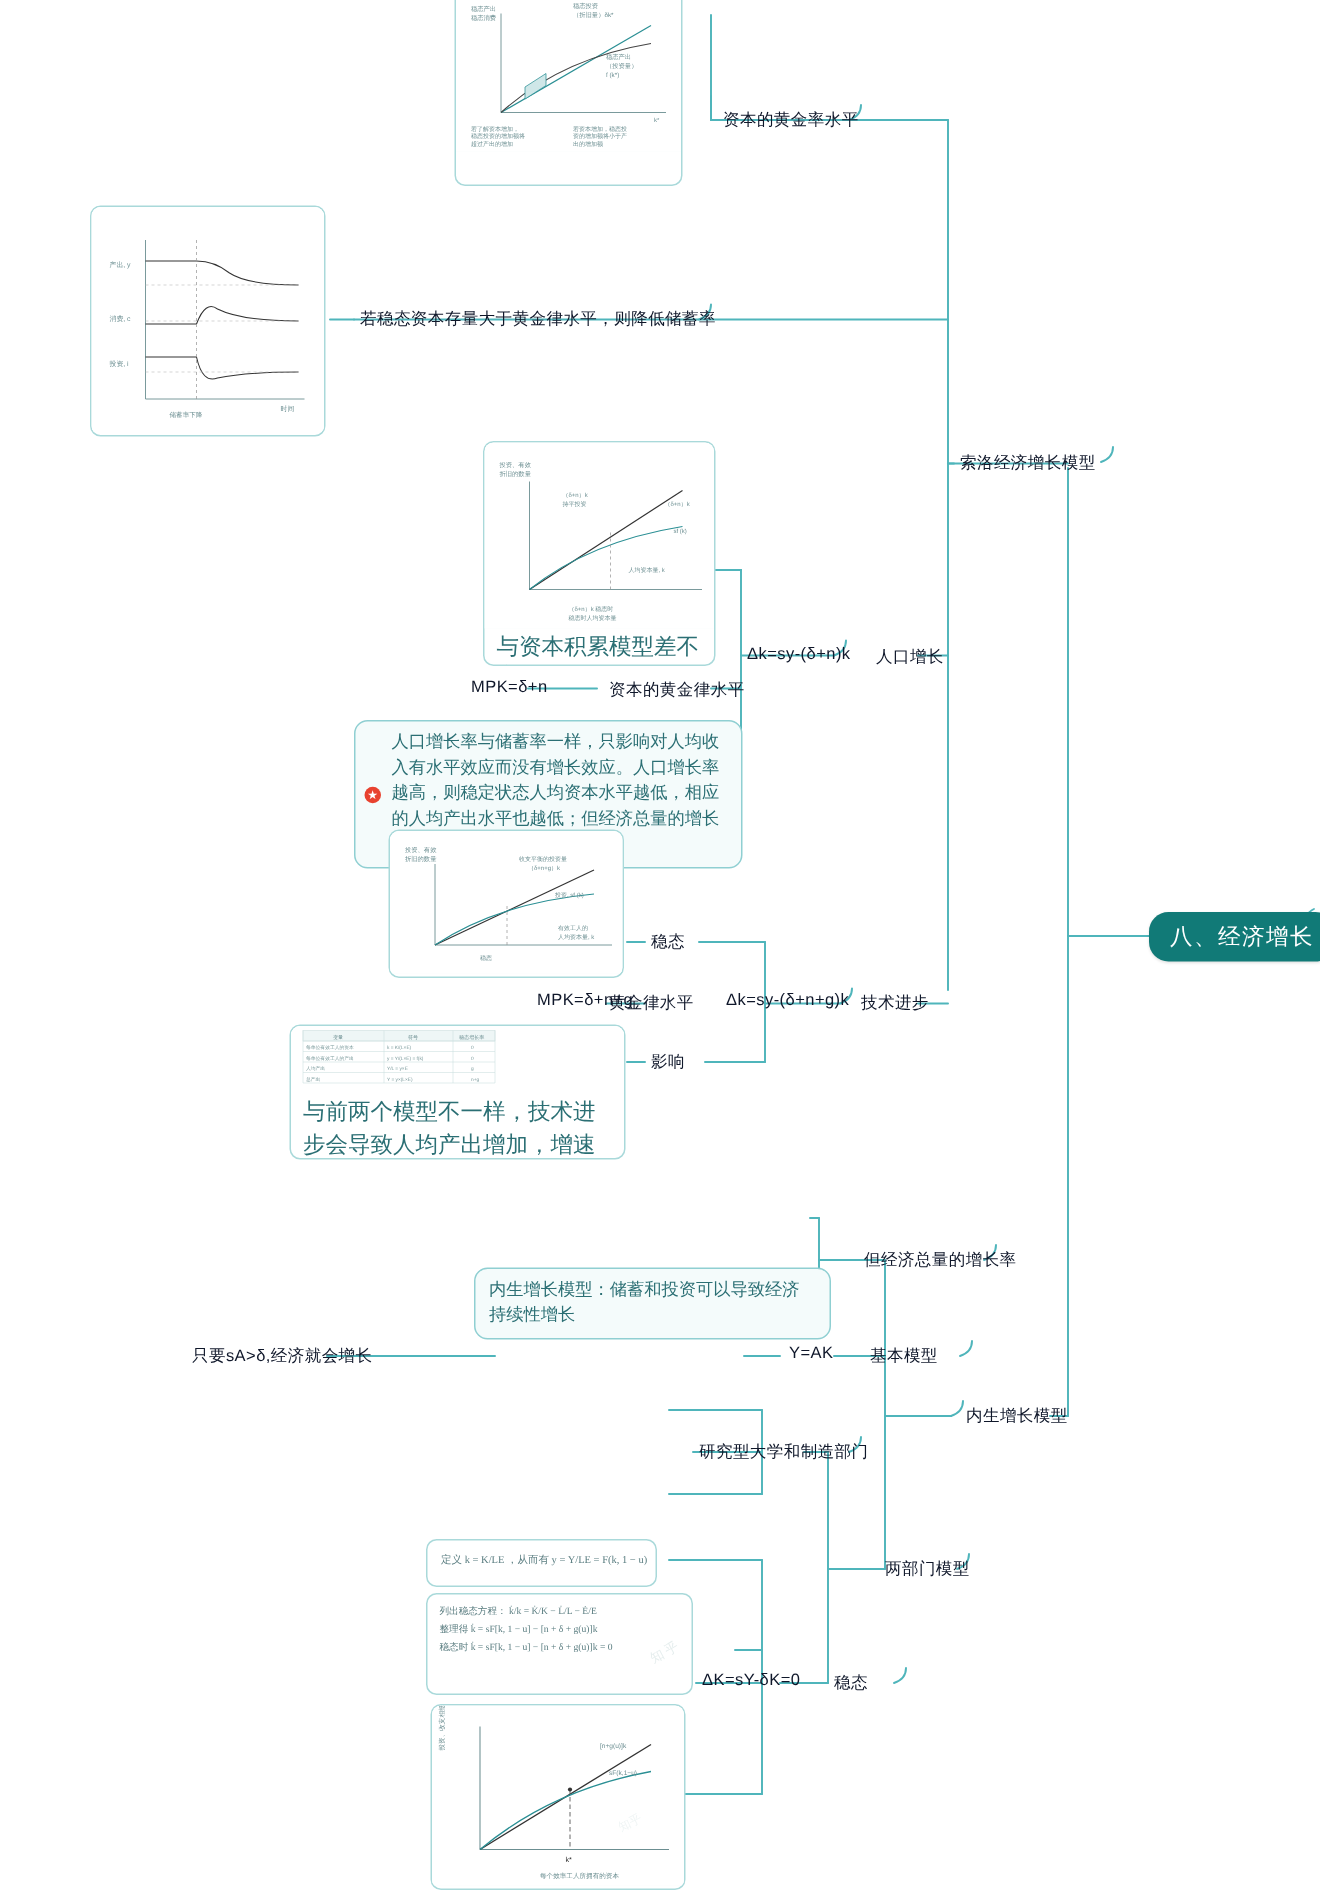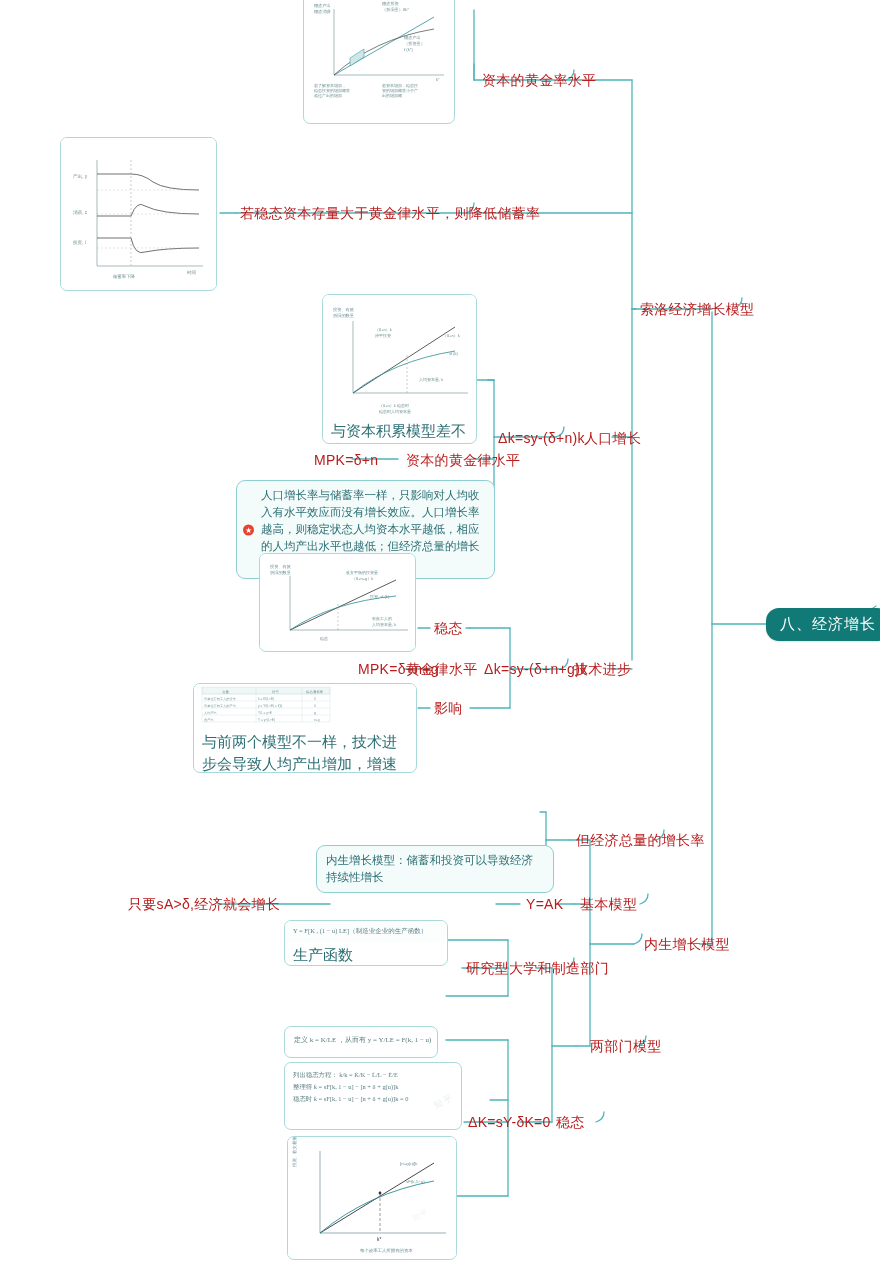--- a/index.html
+++ b/index.html
@@ -5,21 +5,21 @@
   html,body{margin:0;padding:0;}
   body{
     width:880px;height:1268px;position:relative;
     background:#ffffff;
     font-family:"Liberation Sans","DejaVu Sans",sans-serif;
     color:#1b6b72;
     overflow:hidden;
   }
   #canvas{position:absolute;inset:0;}
   svg.links{position:absolute;left:0;top:0;width:880px;height:1268px;pointer-events:none;}
-  .node{position:absolute;white-space:nowrap;color:#b91c1c;font-size:14px;letter-spacing:.3px;}
+  .node{position:absolute;white-space:nowrap;color:#0f172a;font-size:11px;letter-spacing:.3px;}
   .root{
     position:absolute;background:#117a77;color:#ffffff;border-radius:13px;
     padding:7px 14px;font-size:15px;letter-spacing:1px;white-space:nowrap;
     box-shadow:0 1px 2px rgba(0,0,0,.12);
   }
   .bubble{
     position:absolute;border:1px solid #8fcfd2;border-radius:9px;background:#f4fbfb;
     color:#2b6f74;font-size:11.5px;line-height:1.48;padding:6px 9px;
   }
   .bubble.withstar{padding-left:24px;}
@@ -311,26 +311,20 @@
     <div class="cap" style="line-height:1.45;">与前两个模型不一样，技术进步会导致人均产出增加，增速为g；总产出增速为g+n</div>
   </div>
 
   <div class="bubble" style="left:316px;top:845px;width:218px;">内生增长模型：储蓄和投资可以导致经济持续性增长</div>
   <div class="node" style="left:576px;top:832px;">但经济总量的增长率</div>
 
   <div class="node" style="left:128px;top:896px;">只要sA&gt;δ,经济就会增长</div>
   <div class="node" style="left:526px;top:896px;">Y=AK</div>
   <div class="node" style="left:580px;top:896px;">基本模型</div>
 
-  <div class="card" style="left:284px;top:920px;width:162px;height:44px;">
-    <div class="thumb" style="height:22px;padding:0;">
-      <div class="fml" style="font-size:6.5px;padding:6px 8px;white-space:nowrap;">Y = F[K , (1 − u) LE]（制造业企业的生产函数）</div>
-    </div>
-    <div class="cap">生产函数</div>
-  </div>
 
   <div class="node" style="left:466px;top:960px;">研究型大学和制造部门</div>
 
   <div class="card" style="left:284px;top:1026px;width:152px;height:30px;">
     <div class="fml" style="font-size:7px;padding:8px 9px;white-space:nowrap;">定义 k = K/LE ，从而有 y = Y/LE = F(k, 1 − u)</div>
   </div>
 
   <div class="card" style="left:284px;top:1062px;width:176px;height:66px;position:absolute;">
     <div style="padding:6px 8px;position:relative;">
       <div class="fml" style="font-size:6.4px;line-height:1.9;white-space:nowrap;">列出稳态方程：  k̇/k = K̇/K − L̇/L − Ė/E</div>

